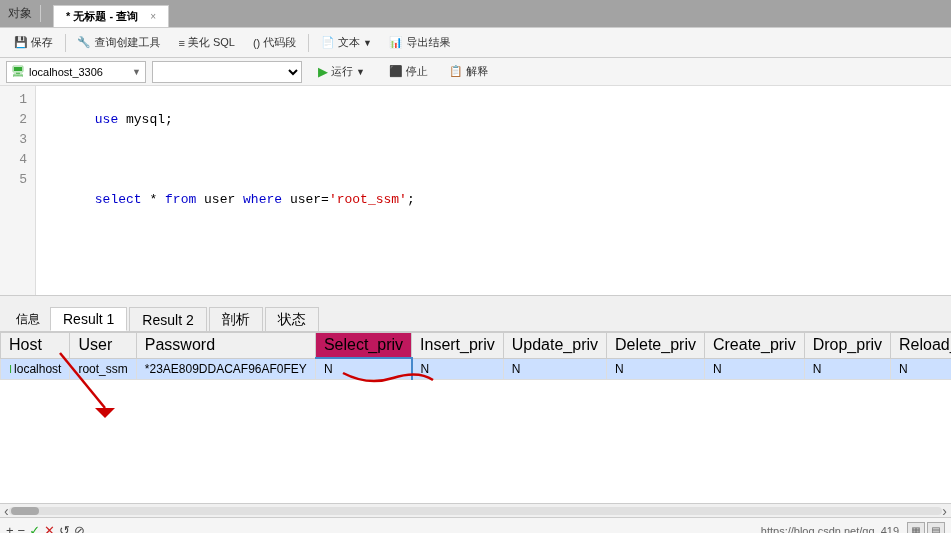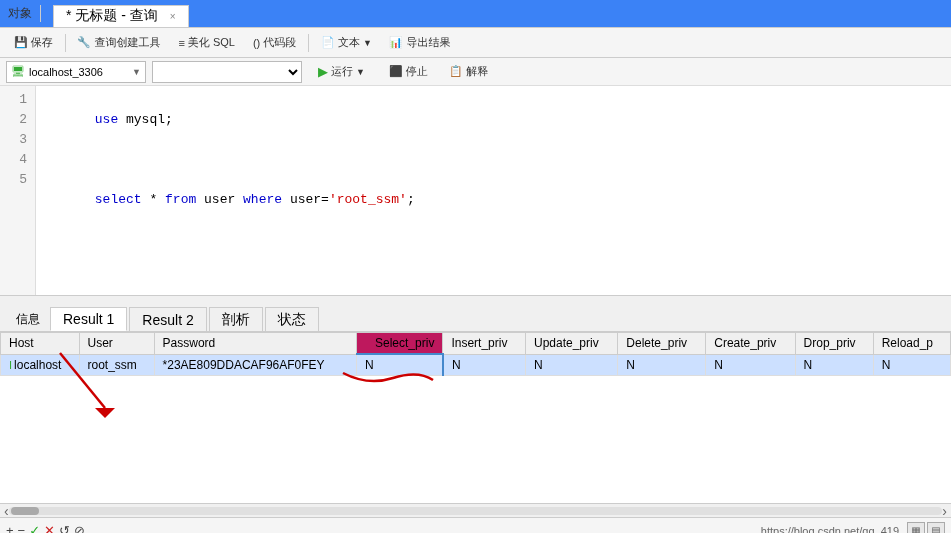--- a/index.html
+++ b/index.html
@@ -1,19 +1,19 @@
 <!DOCTYPE html>
 <html><head>
   <meta charset="utf-8">
   <style>
     * { margin: 0; padding: 0; box-sizing: border-box; }
     body { font-family: 'Microsoft YaHei', Arial, sans-serif; font-size: 12px; background: #f0f0f0; width: 951px; height: 533px; overflow: hidden; }
 
     
-    .title-bar { display: flex; align-items: center; background: #3b82f6; border-bottom: 1px solid #ccc; height: 28px; padding: 0 8px; gap: 8px; }
+    .title-bar { display: flex; align-items: center; background: #a3a3a3; border-bottom: 1px solid #ccc; height: 28px; padding: 0 8px; gap: 8px; }
     .title-tab { background: #fff; border: 1px solid #ccc; border-bottom: none; padding: 2px 12px; font-size: 11px; display: flex; align-items: center; gap: 6px; height: 22px; margin-top: 4px; }
 
     
     .toolbar { display: flex; align-items: center; background: #f5f5f5; border-bottom: 1px solid #ccc; height: 30px; padding: 0 6px; gap: 2px; }
     .toolbar-btn { display: flex; align-items: center; gap: 3px; padding: 3px 8px; font-size: 11px; color: #333; cursor: pointer; border: none; background: transparent; }
     .toolbar-divider { width: 1px; height: 18px; background: #ccc; margin: 0 2px; }
 
     
     .conn-bar { display: flex; align-items: center; background: #f5f5f5; border-bottom: 1px solid #ddd; height: 28px; padding: 0 6px; gap: 6px; }
     .conn-select { border: 1px solid #bbb; background: #fff; padding: 2px 4px; font-size: 11px; height: 22px; width: 140px; display: flex; align-items: center; gap: 4px; }
@@ -34,21 +34,21 @@
 
     
     .result-tabs { display: flex; align-items: flex-end; background: #f0f0f0; border-bottom: 1px solid #ccc; height: 36px; padding: 0 6px; gap: 0; }
     .result-tab { padding: 3px 12px; font-size: 14px; cursor: pointer; border: 1px solid #ccc; border-bottom: none; background: #f0f0f0; margin-right: 2px; height: 24px; display: flex; align-items: center; }
     .result-tab.active { background: #fff; border-bottom: 1px solid #fff; z-index: 1; }
     .info-tab { padding: 3px 10px; font-size: 12px; cursor: pointer; height: 24px; display: flex; align-items: center; border: none; background: transparent; }
 
     
     .table-area { background: #fff; flex: 1; overflow: auto; position: relative; }
     .data-table { border-collapse: collapse; width: 100%; font-size: 12px; font-family: Arial, sans-serif; }
-    .data-table th { background: #f0f0f0; border: 1px solid #ccc; padding: 3px 8px; text-align: left; font-weight: normal; white-space: nowrap; font-size: 12px; cursor: pointer; }
+    .data-table th { background: #f0f0f0; border: 1px solid #ccc; padding: 3px 8px; text-align: left; font-weight: normal; white-space: nowrap; font-size: 16px; cursor: pointer; }
     .data-table th.active-col { background: #be185d; border-bottom: 2px solid #4488cc; text-align: right; }
     .data-table td { border: 1px solid #ddd; padding: 3px 8px; white-space: nowrap; font-size: 12px; }
     .data-table tr.selected td { background: #cce0ff; }
     .row-indicator { color: #3a3; font-size: 11px; padding-right: 2px; }
 
     
     .hscroll-bar { background: #f0f0f0; border-top: 1px solid #ccc; height: 14px; display: flex; align-items: center; padding: 0 4px; }
     .hscroll-track { flex: 1; background: #e0e0e0; height: 8px; border-radius: 4px; position: relative; }
     .hscroll-thumb { position: absolute; left: 2px; width: 28px; height: 8px; background: #aaa; border-radius: 4px; }
 
@@ -61,21 +61,21 @@
     .bottom-icon.cross { color: #c22; }
     .grid-icons { display: flex; gap: 2px; }
     .grid-icon-btn { width: 18px; height: 18px; border: 1px solid #aaa; background: #e8e8e8; display: flex; align-items: center; justify-content: center; cursor: pointer; font-size: 10px; }
   </style>
 </head>
 <body>
 
 <div class="title-bar">
   <span style="font-size:12px;color:#333;padding-right:8px;border-right:1px solid #ccc;margin-right:4px;">对象</span>
   <div class="title-tab">
-    <span style="font-size:14px;">* 无标题 - 查询</span>
+    <span style="font-size:11px;font-weight:bold;">* 无标题 - 查询</span>
     <span style="font-size:10px;color:#888;margin-left:6px;cursor:pointer;">×</span>
   </div>
 </div>
 
 <div class="toolbar">
   <button class="toolbar-btn">
     <span>💾</span>
     <span>保存</span>
   </button>
   <div class="toolbar-divider"></div>

